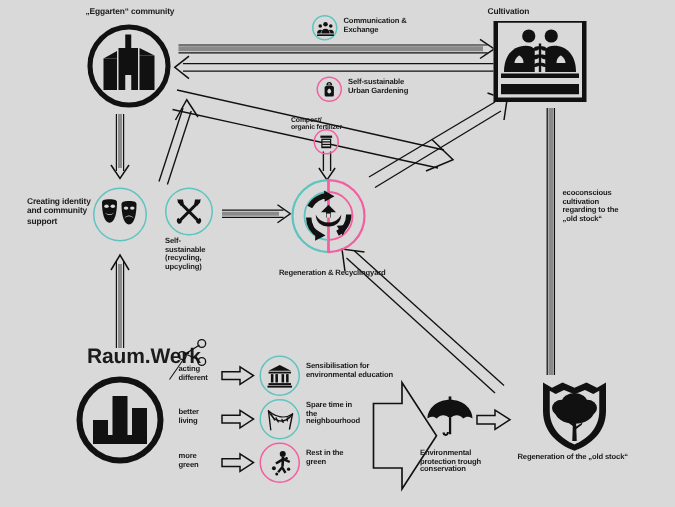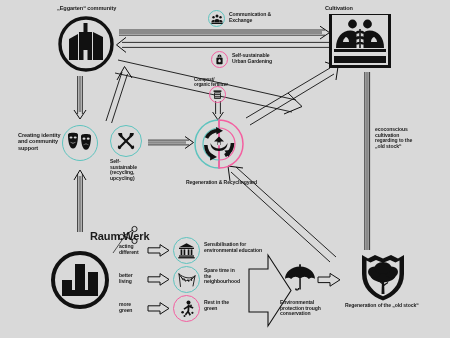--- a/index.html
+++ b/index.html
@@ -17,21 +17,21 @@
     font-family:"Liberation Sans", sans-serif;
     font-weight:bold;
     color:#1b1b1b;
     line-height:1.12;
     letter-spacing:-0.1px;
     white-space:pre-line;
   }
   .t5 { font-size:4.6px; }
   .t55 { font-size:5.1px; }
   .t6 { font-size:5.6px; }
-  .t9 { font-size:11px;margin-left:32px; }
+  .t9 { font-size:14px; }
   .ring {
     position:absolute; border-radius:50%;
     box-sizing:border-box;
     display:flex; align-items:center; justify-content:center;
   }
   .ring svg, .plain svg { display:block; }
   .plain { position:absolute; display:flex; align-items:center; justify-content:center; }
   .boxframe {
     position:absolute; box-sizing:border-box;
     border:3px solid #111; background:#d9d9d9;

